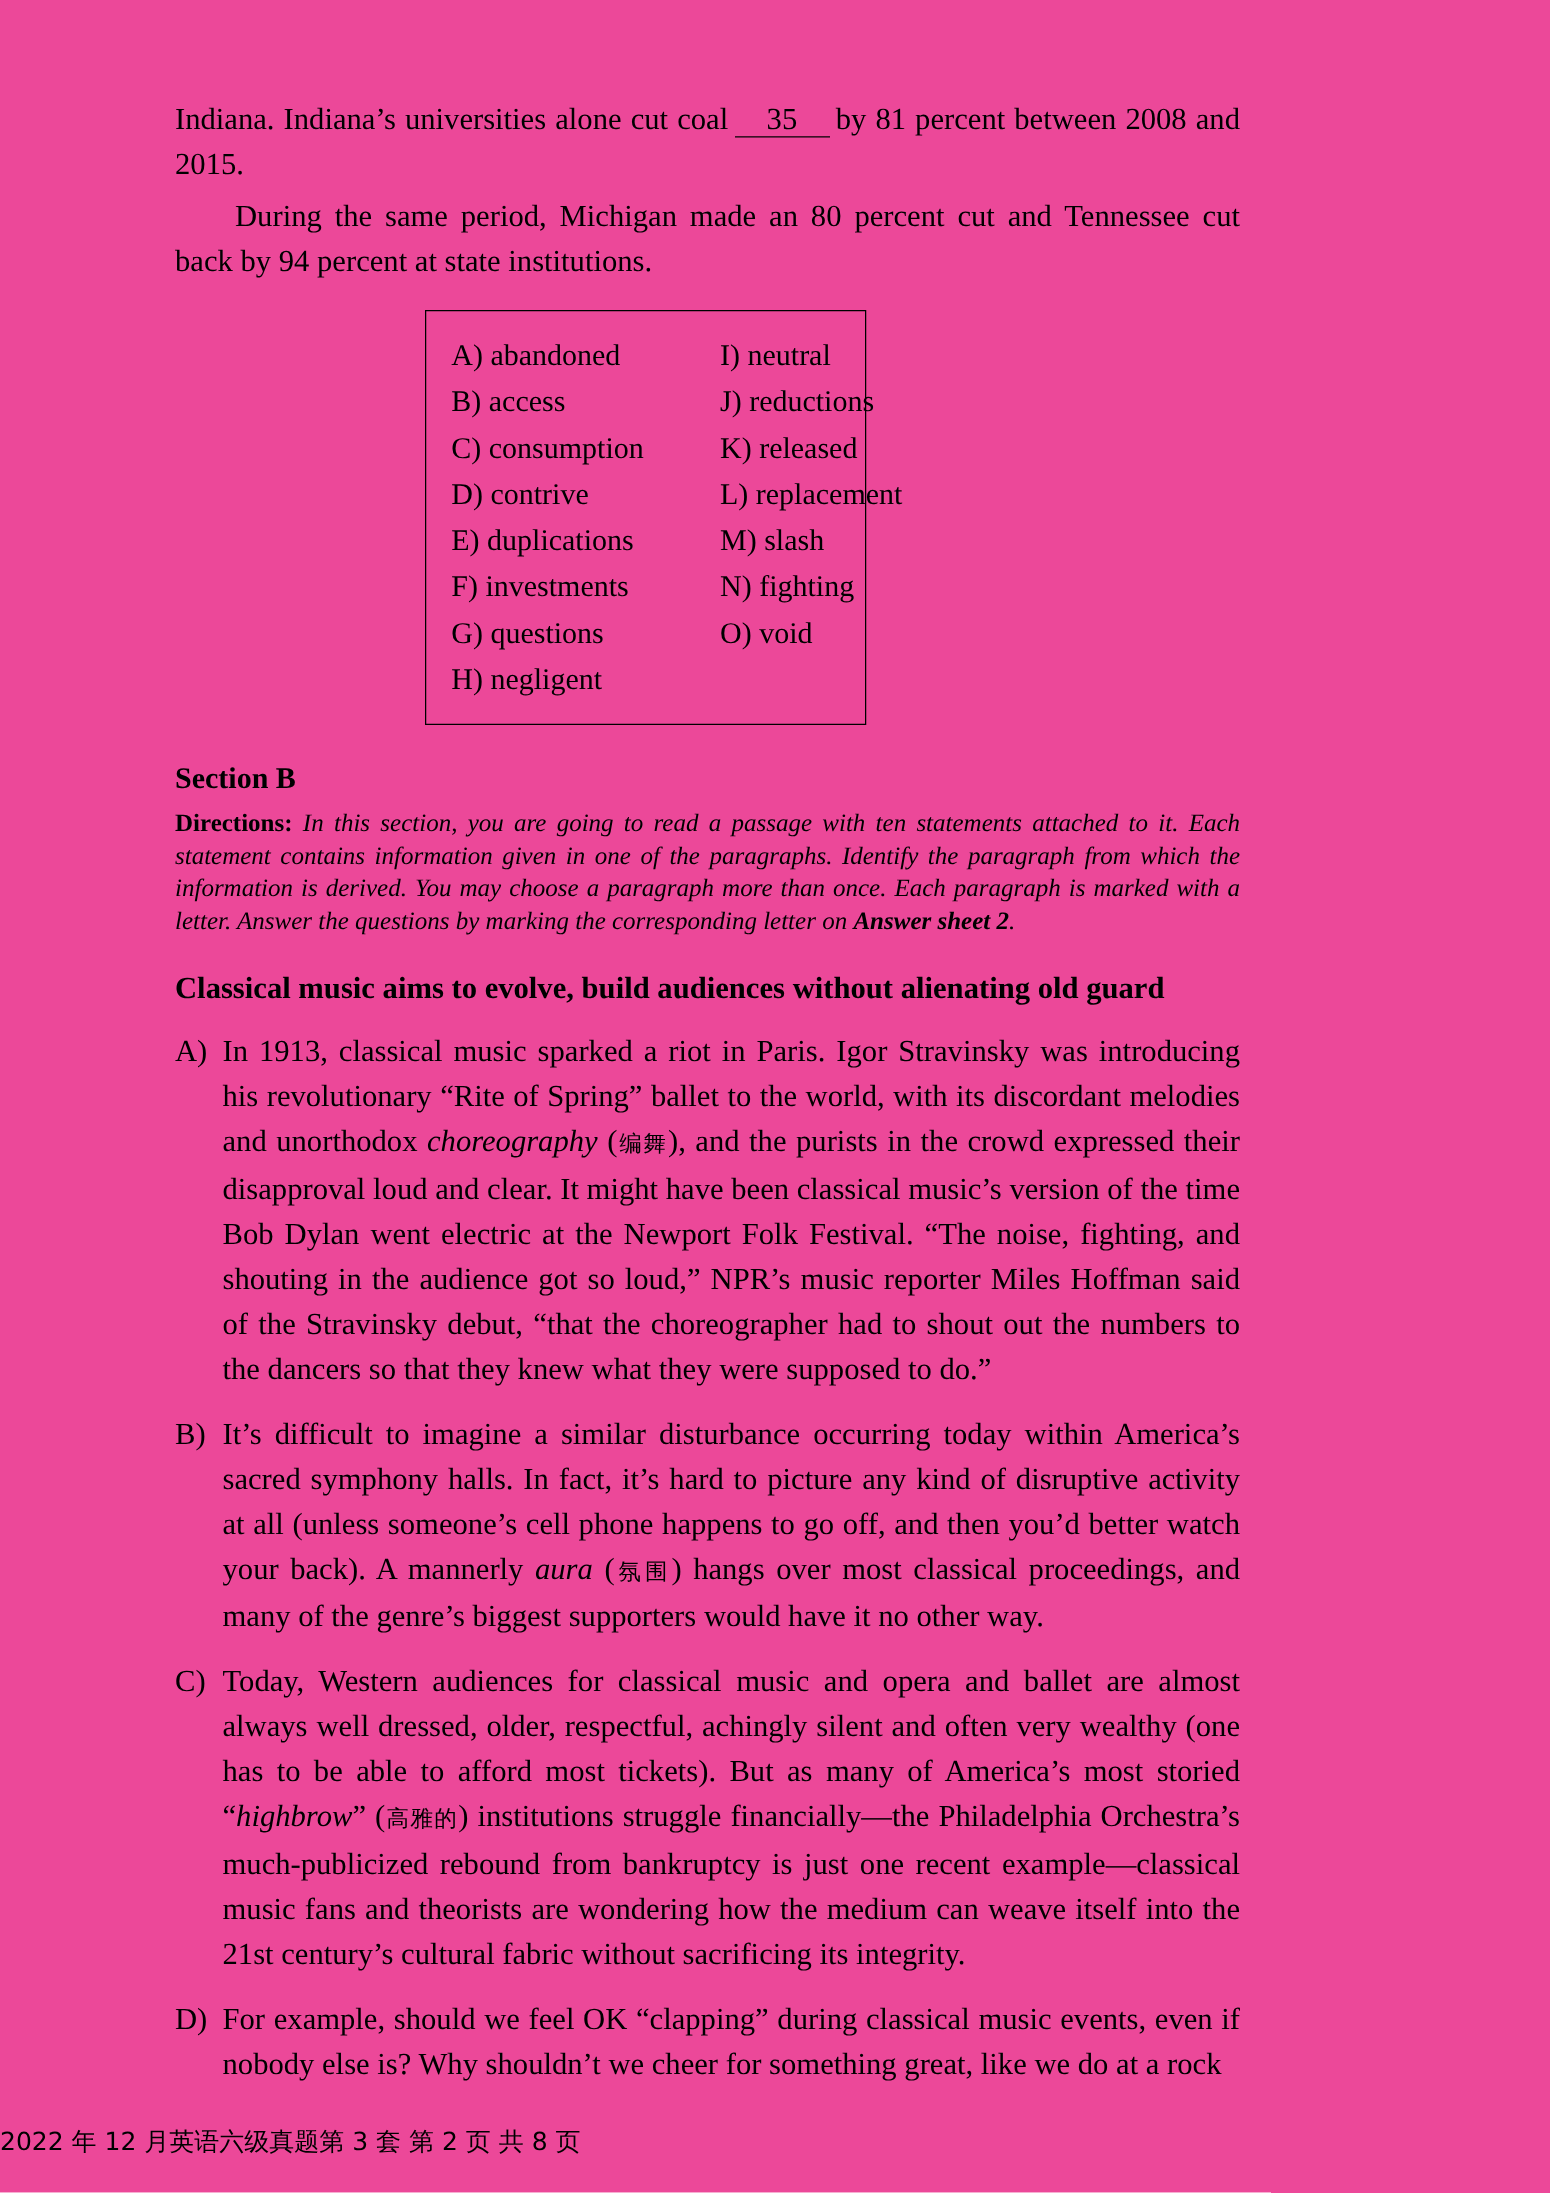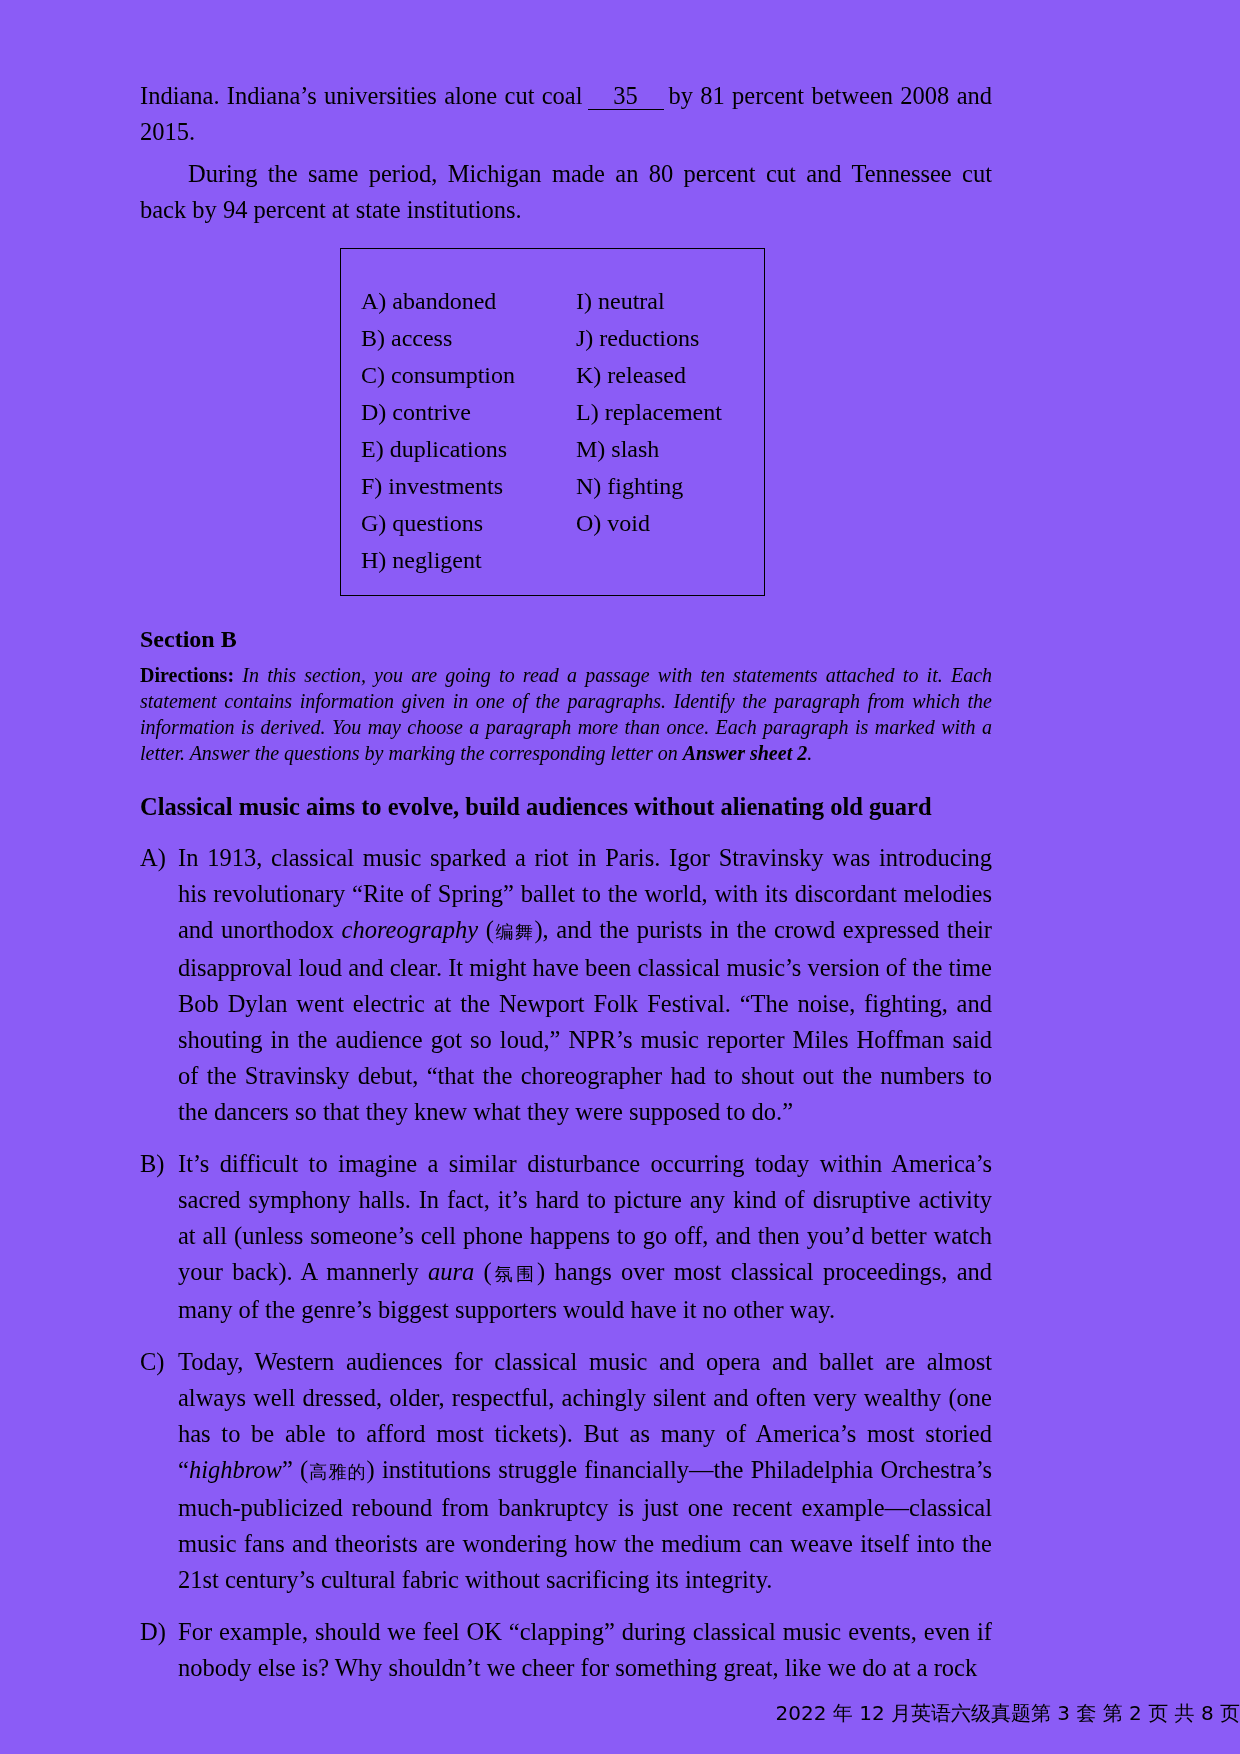--- a/index.html
+++ b/index.html
@@ -4,21 +4,21 @@
 <style>
   html, body {
     margin: 0;
     padding: 0;
     background: #ffffff;
   }
   .page {
     position: relative;
     width: 1240px;
     height: 1754px;
-    background: #8b5cf6;
+    background: #ec4899;
     box-sizing: border-box;
     font-family: "Liberation Serif", "DejaVu Serif", serif;
     color: #000000;
     overflow: hidden;
   }
   .content {
     position: absolute;
     left: 140px;
     top: 78px;
     width: 852px;
@@ -45,24 +45,24 @@
     min-width: 76px;
     text-align: center;
     border-bottom: 1.6px solid #000;
     margin: 0 5px;
     line-height: 26px;
   }
 
   
   .options-box {
     margin: 20px 0 0 200px;
-    width: 425px;
+    width: 353px;
     border: 1.4px solid #000;
     box-sizing: border-box;
-    padding: 34px 0 16px 0;
+    padding: 18px 0 16px 0;
   }
   .options-grid {
     display: grid;
     grid-template-columns: 215px 1fr;
     row-gap: 0px;
     padding-left: 20px;
   }
   .opt {
     font-size: 24px;
     line-height: 37px;
@@ -122,21 +122,21 @@
   }
   .lp-text i { font-style: italic; }
   .cn { font-family: "DejaVu Sans", sans-serif; font-size: 18px; }
 
   
   .footer {
     position: absolute;
     left: 0;
     right: 0;
     bottom: 28px;
-    text-align: right;
+    text-align: left;
     font-size: 20px;
     font-family: "DejaVu Sans", sans-serif;
     line-height: 26px;
   }
 </style>
 </head>
 <body>
 
 <div class="page">
   <div class="content">

